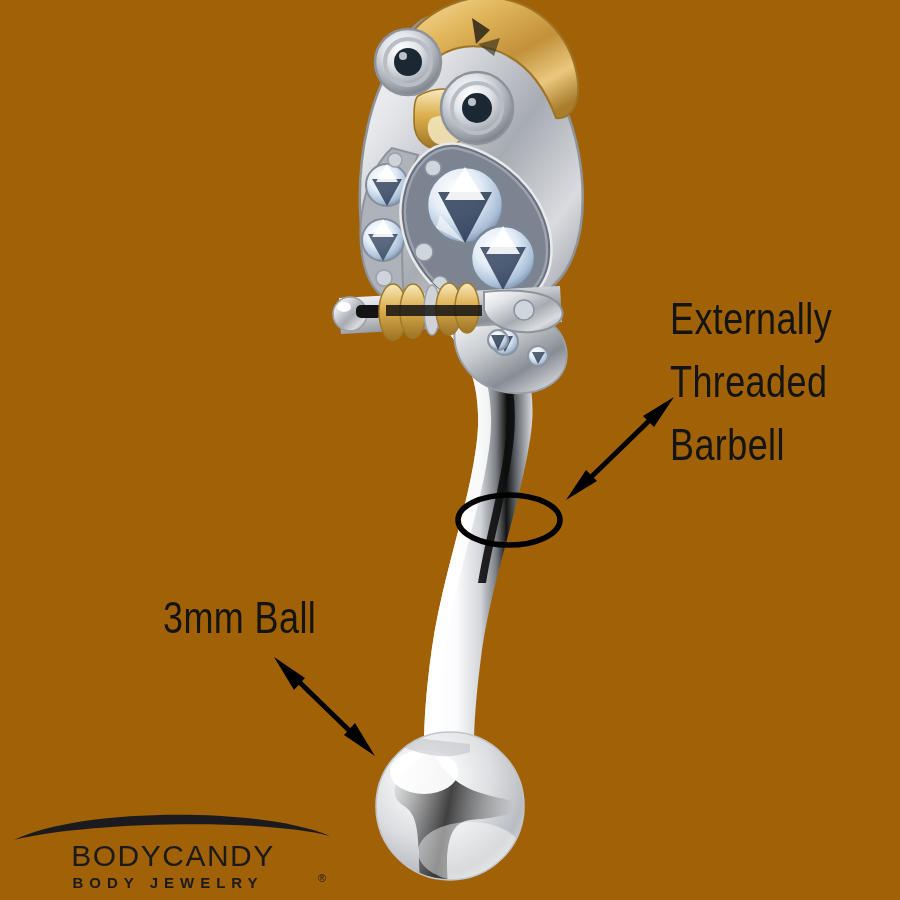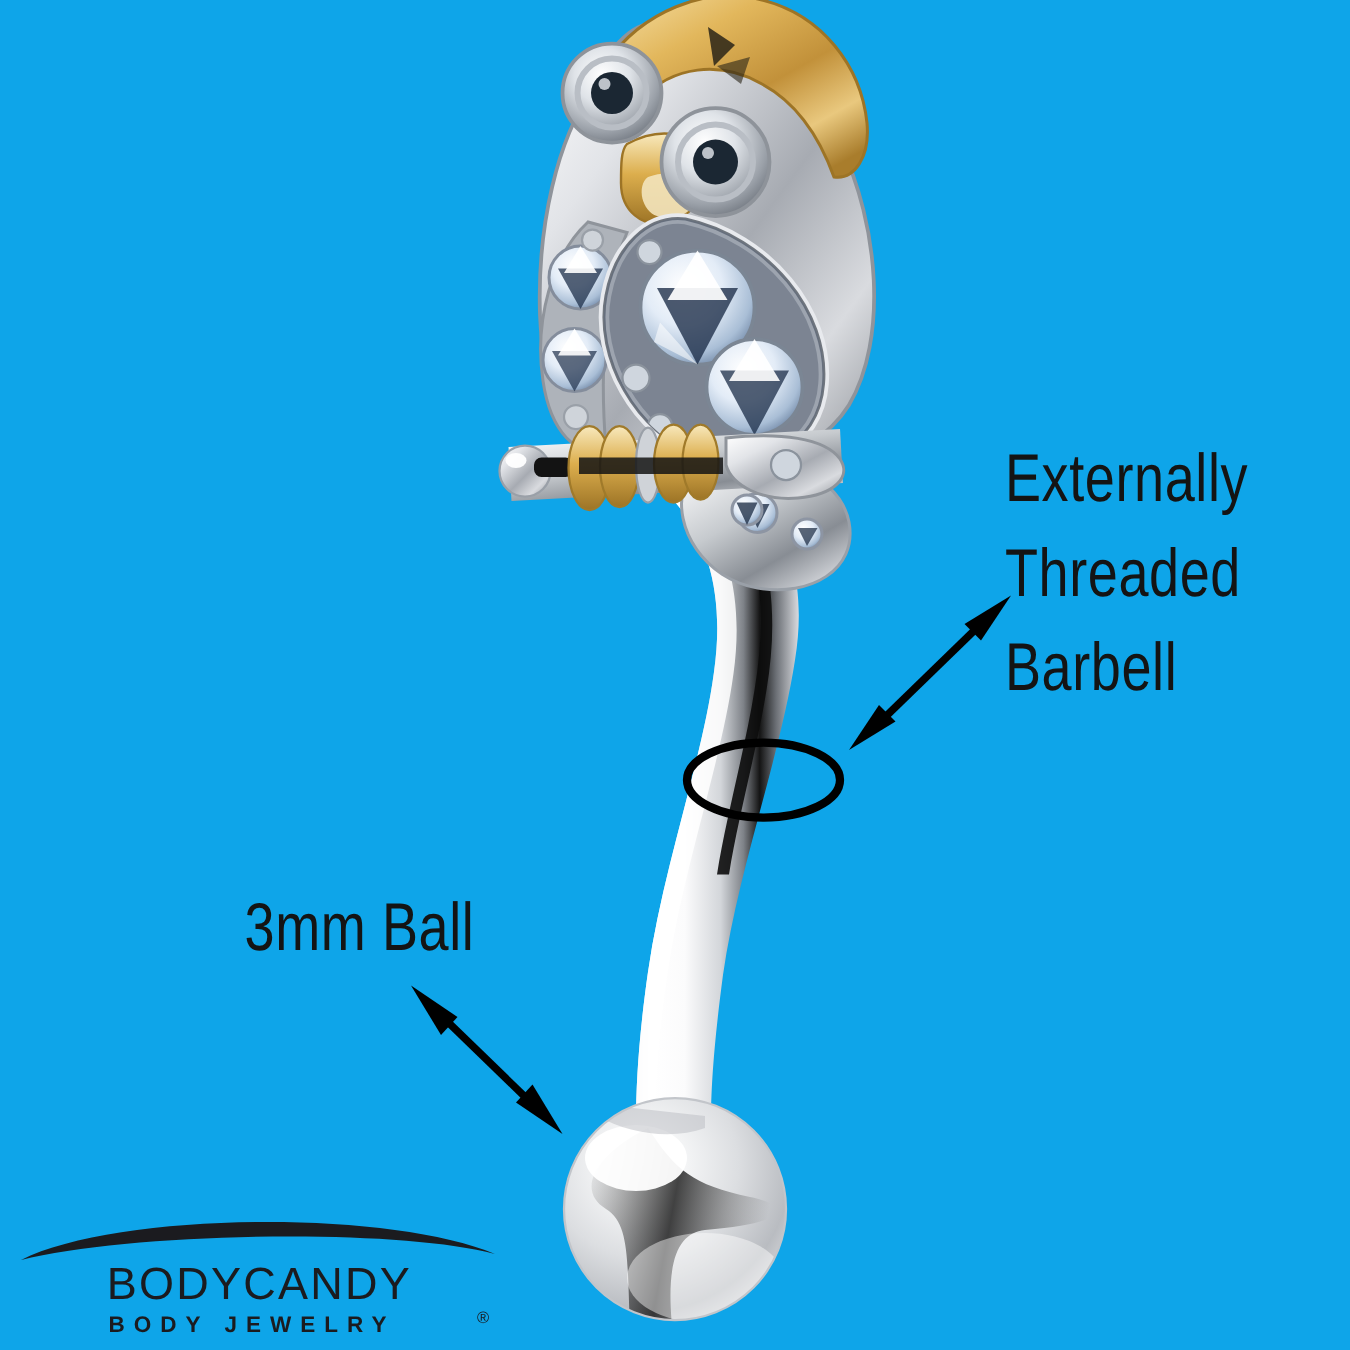--- a/index.html
+++ b/index.html
@@ -4,21 +4,21 @@
 <style>
   html, body {
     margin: 0;
     padding: 0;
     background: #ffffff;
   }
   #stage {
     position: relative;
     width: 900px;
     height: 900px;
-    background: #0ea5e9;
+    background: #a16207;
     overflow: hidden;
     font-family: "Liberation Sans", sans-serif;
   }
   .annot {
     position: absolute;
     color: #141414;
     font-family: "Liberation Sans", sans-serif;
     font-weight: 400;
     letter-spacing: 0.5px;
     white-space: nowrap;

